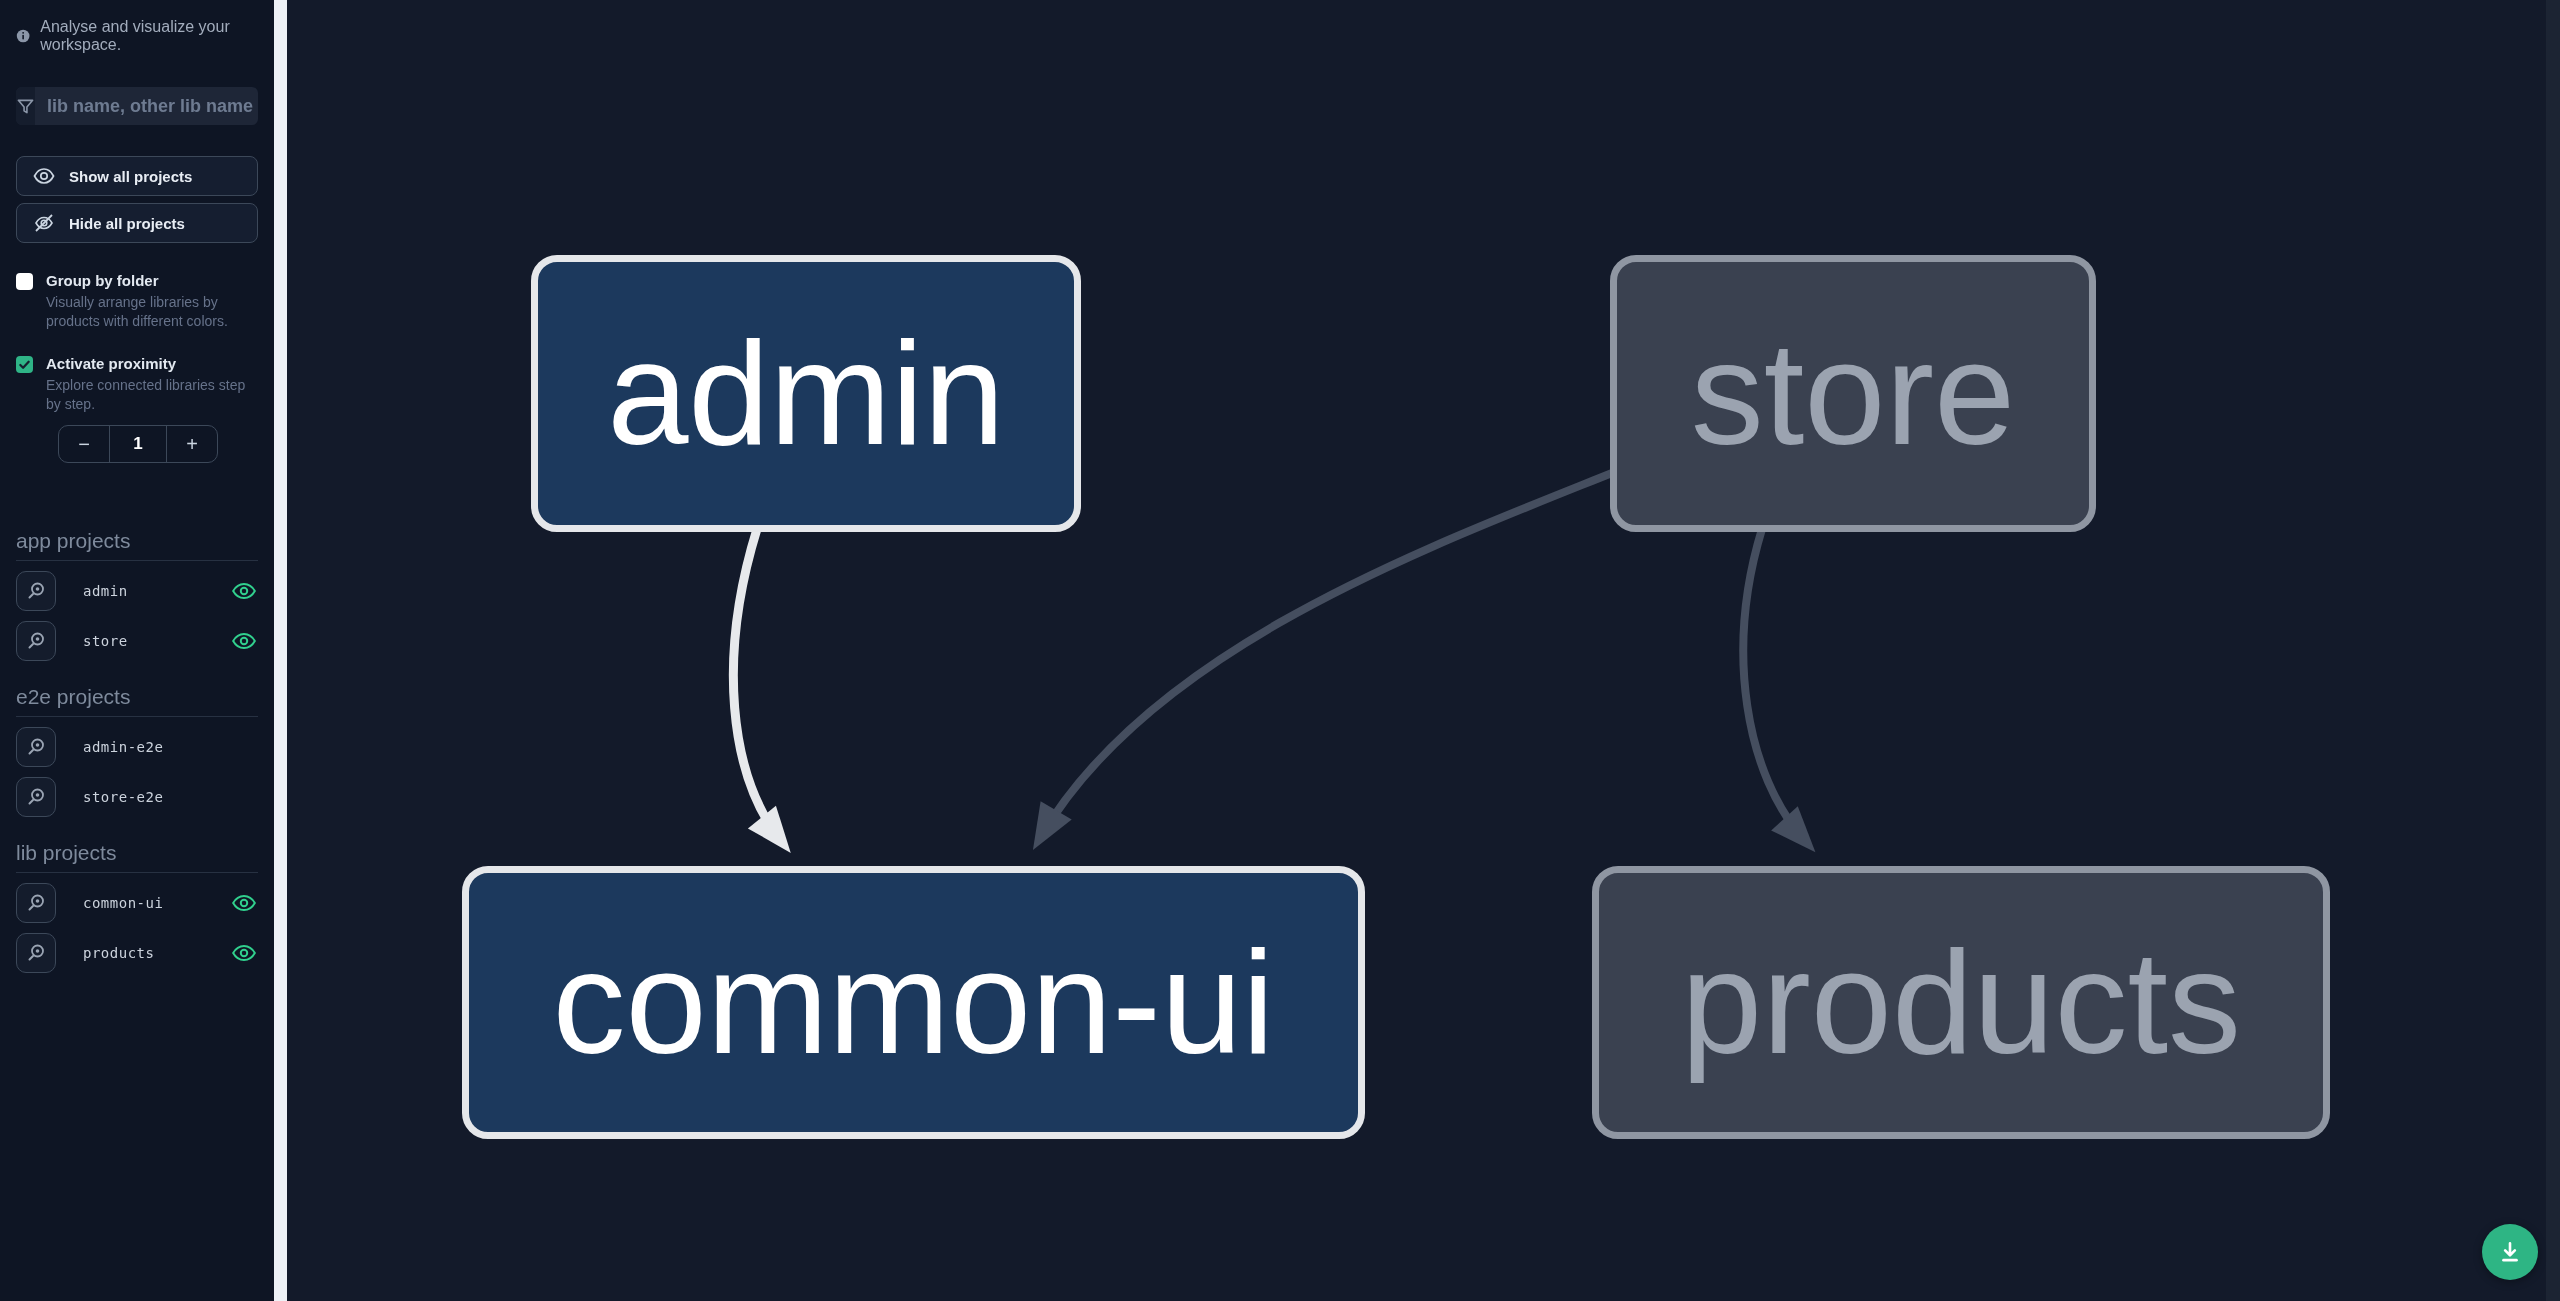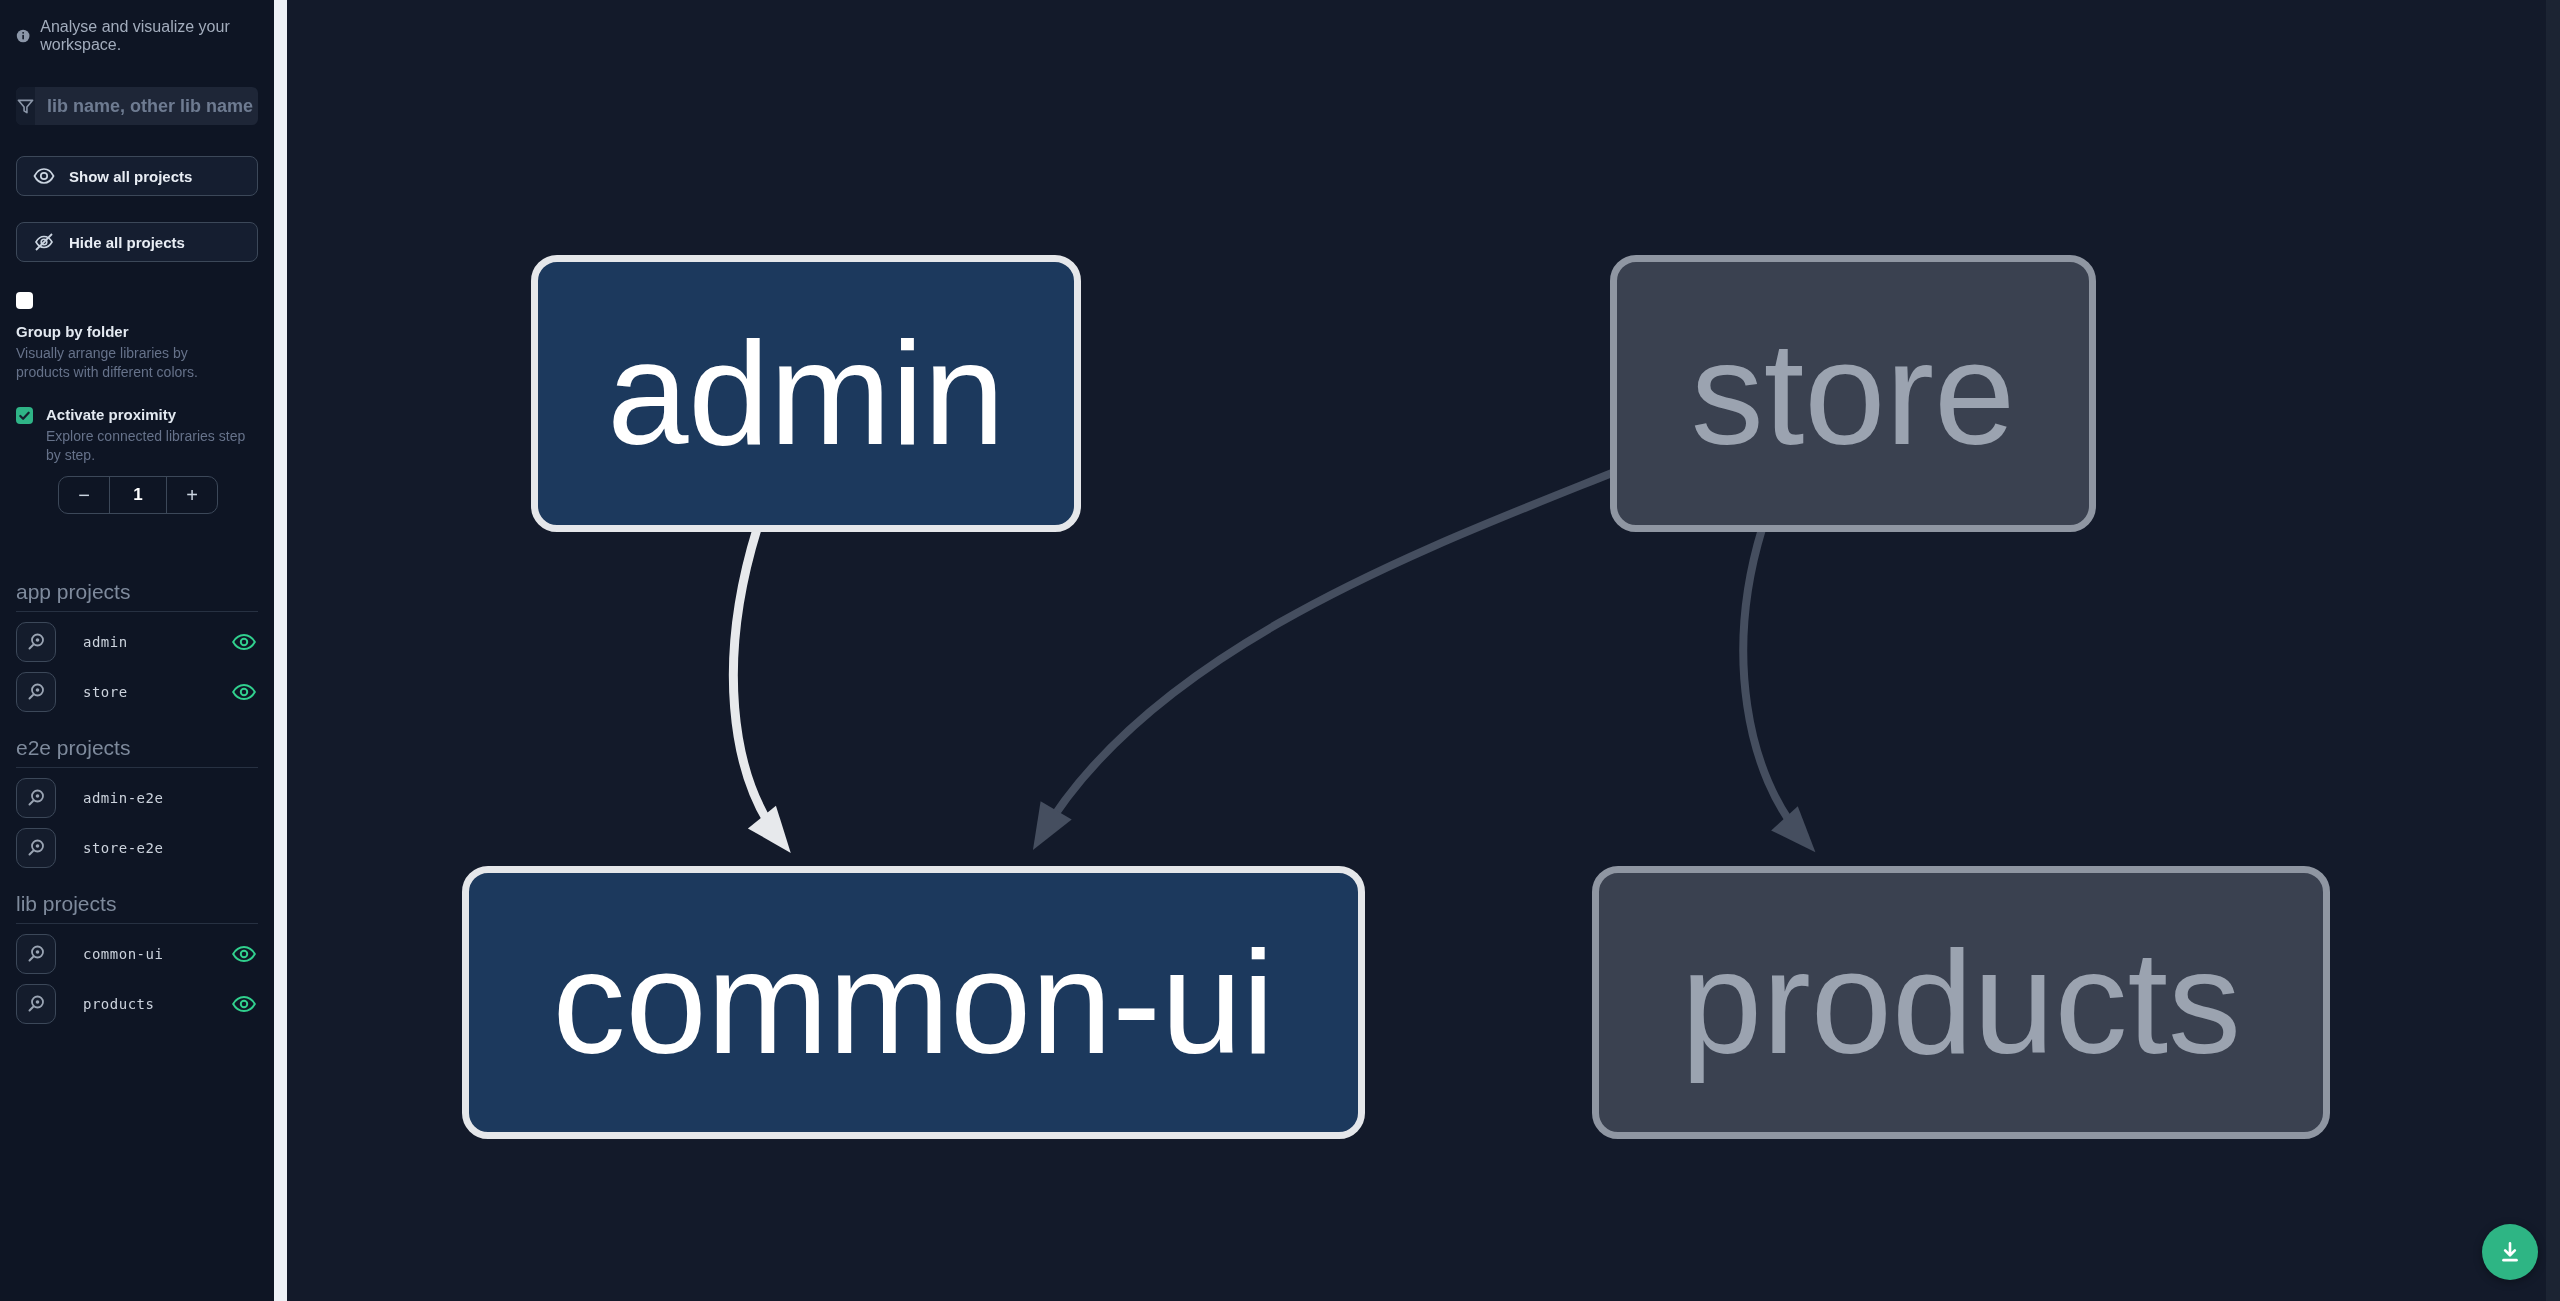--- a/index.html
+++ b/index.html
@@ -53,21 +53,21 @@
   .check-row { display:flex; gap:13px; margin-top:19px; }
   .cb { width:17px; height:17px; border-radius:4px; flex:0 0 17px; margin-top:2px;
         display:flex; align-items:center; justify-content:center; cursor:pointer; }
   .cb-gray { background:#98a0ad; }
   .cb-white { background:#ffffff; }
   .cb-green { background:#2fb487; }
   .check-label { font-size:15px; font-weight:700; color:#e3e9f1; line-height:19px; }
   .check-desc { font-size:14px; color:#66728a; line-height:19px; margin-top:3px; width:215px; }
 
   .sb-btn {
-    margin-top:26px; width:242px; height:40px; border-radius:8px;
+    margin-top:7px; width:242px; height:40px; border-radius:8px;
     background:#151e30; border:1px solid #3c4859; color:#e8edf4;
     font-size:15px; font-weight:700; display:flex; align-items:center;
     gap:13px; padding:0 15px; cursor:pointer; font-family:"Liberation Sans", sans-serif;
   }
   .sb-btn:first-of-type { margin-top:31px; }
 
   .stepper {
     margin:11px 0 0 42px; width:160px; height:38px; border:1px solid #3c4859;
     border-radius:10px; display:flex; overflow:hidden; background:transparent;
   }
@@ -152,21 +152,21 @@
 
     <button class="sb-btn">
       <svg width="24" height="24" viewBox="0 0 24 24">
         <path d="M4 12 C6 8.5 9 6.5 12 6.5 s6 2 8 5.5 c-2 3.5-5 5.5-8 5.5 s-6-2-8-5.5z" fill="none" stroke="#cbd5e1" stroke-width="1.6"></path>
         <circle cx="12" cy="12" r="2.8" fill="none" stroke="#cbd5e1" stroke-width="1.6"></circle>
         <line x1="4" y1="20" x2="20" y2="4" stroke="#cbd5e1" stroke-width="1.8"></line>
       </svg>
       <span>Hide all projects</span>
     </button>
 
-    <div class="check-row" style="margin-top:28px;flex-direction:column;">
+    <div class="check-row" style="margin-top:28px;">
       <span class="cb cb-white"></span>
       <div>
         <div class="check-label">Group by folder</div>
         <div class="check-desc">Visually arrange libraries by products with different colors.</div>
       </div>
     </div>
 
     <div class="check-row" style="margin-top:23px;">
       <span class="cb cb-green">
         <svg width="13" height="13" viewBox="0 0 14 14">

